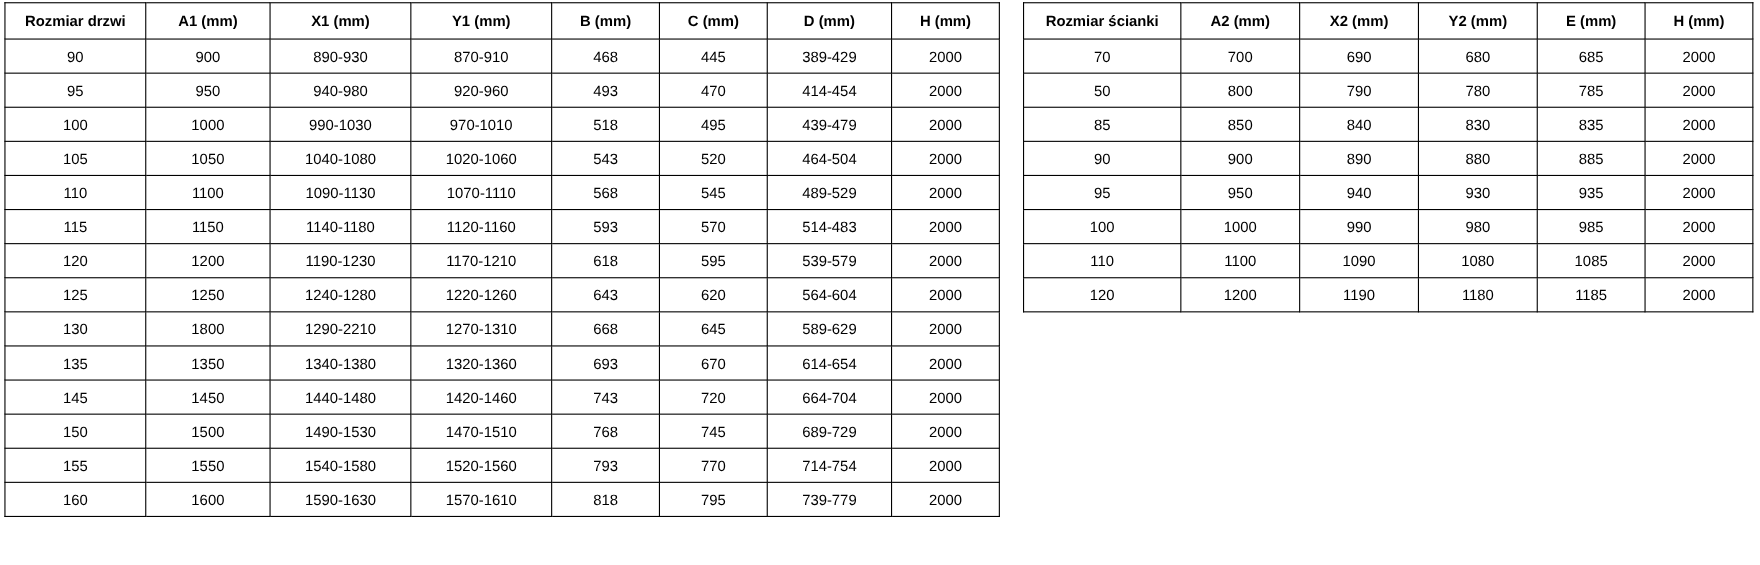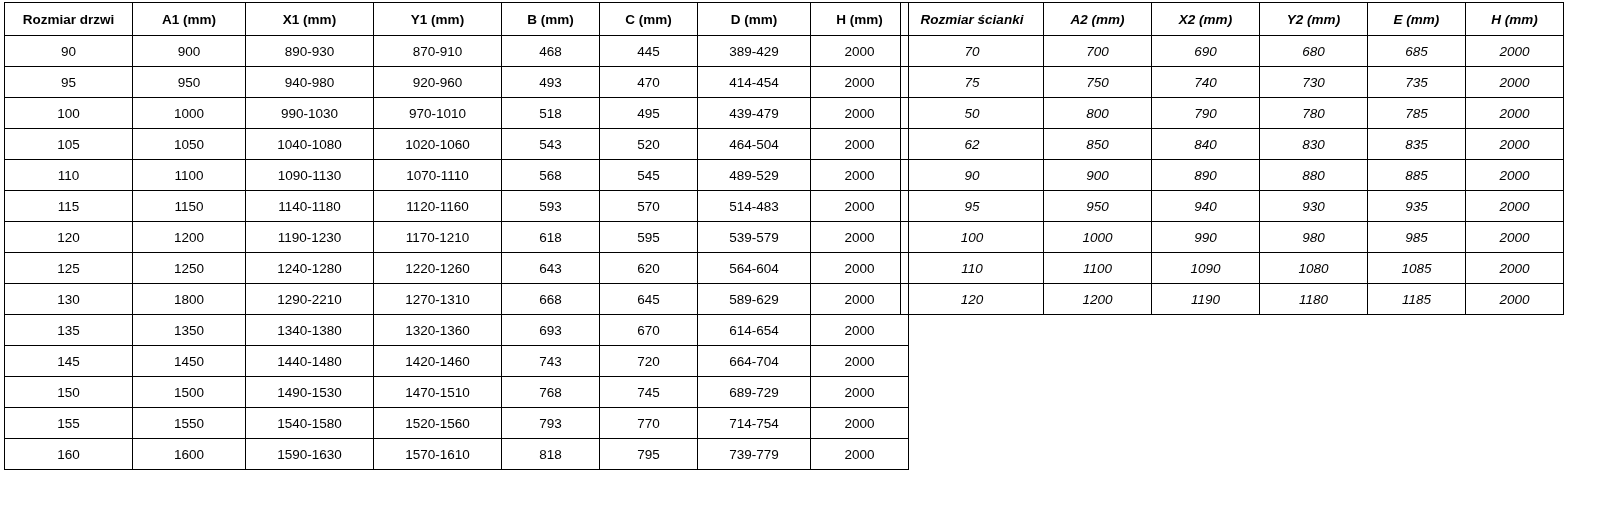--- a/index.html
+++ b/index.html
@@ -18,21 +18,21 @@
     position: relative;
     width: 1600px;
     height: 514px;
   }
   .table-wrap {
     position: absolute;
     top: 0;
     border-radius: 13px;
   }
   #doors-wrap { left: 4px; top: 2px; }
-  #walls-wrap { left: 900px; top: 2px; font-style: italic; }
+  #walls-wrap { left: 930px; top: 2px; }
 
   table.spec {
     border-collapse: collapse;
     table-layout: fixed;
   }
   table.spec th,
   table.spec td {
     border: 1px solid #000000;
     text-align: center;
     vertical-align: middle;
@@ -264,37 +264,29 @@
       <tbody>
         <tr>
           <td>70</td>
           <td>700</td>
           <td>690</td>
           <td>680</td>
           <td>685</td>
           <td>2000</td>
         </tr>
         <tr>
-          <td>75</td>
-          <td>750</td>
-          <td>740</td>
-          <td>730</td>
-          <td>735</td>
-          <td>2000</td>
-        </tr>
-        <tr>
           <td>50</td>
           <td>800</td>
           <td>790</td>
           <td>780</td>
           <td>785</td>
           <td>2000</td>
         </tr>
         <tr>
-          <td>62</td>
+          <td>85</td>
           <td>850</td>
           <td>840</td>
           <td>830</td>
           <td>835</td>
           <td>2000</td>
         </tr>
         <tr>
           <td>90</td>
           <td>900</td>
           <td>890</td>

